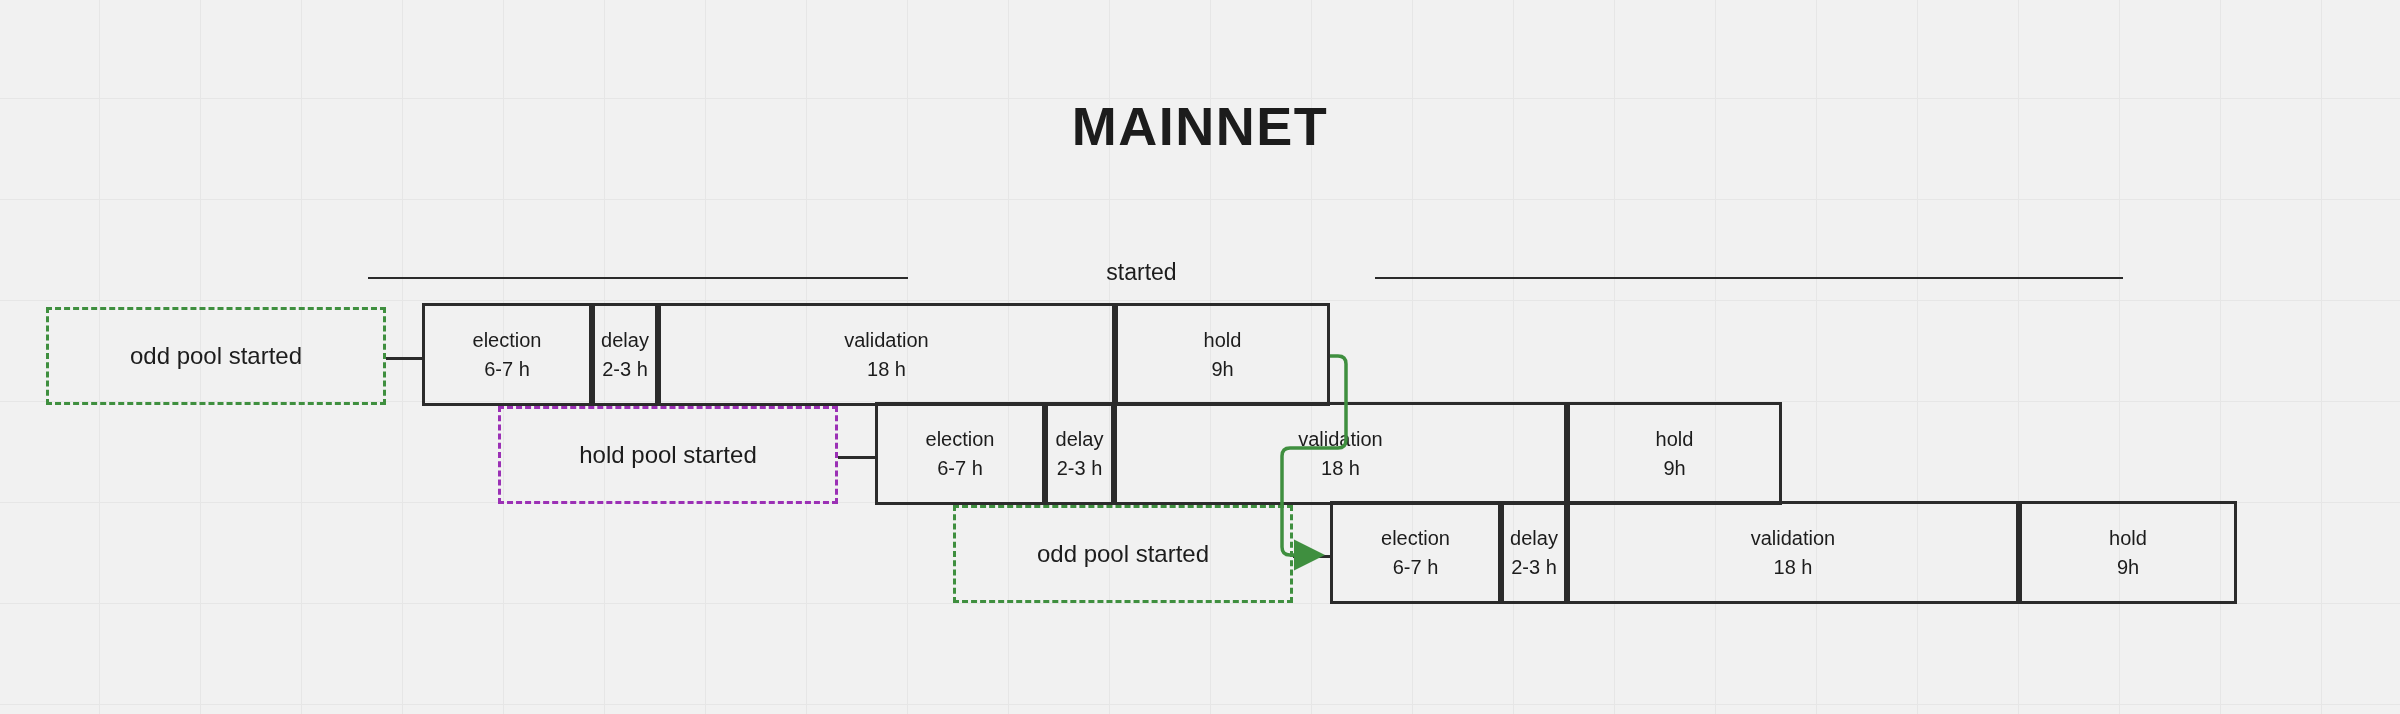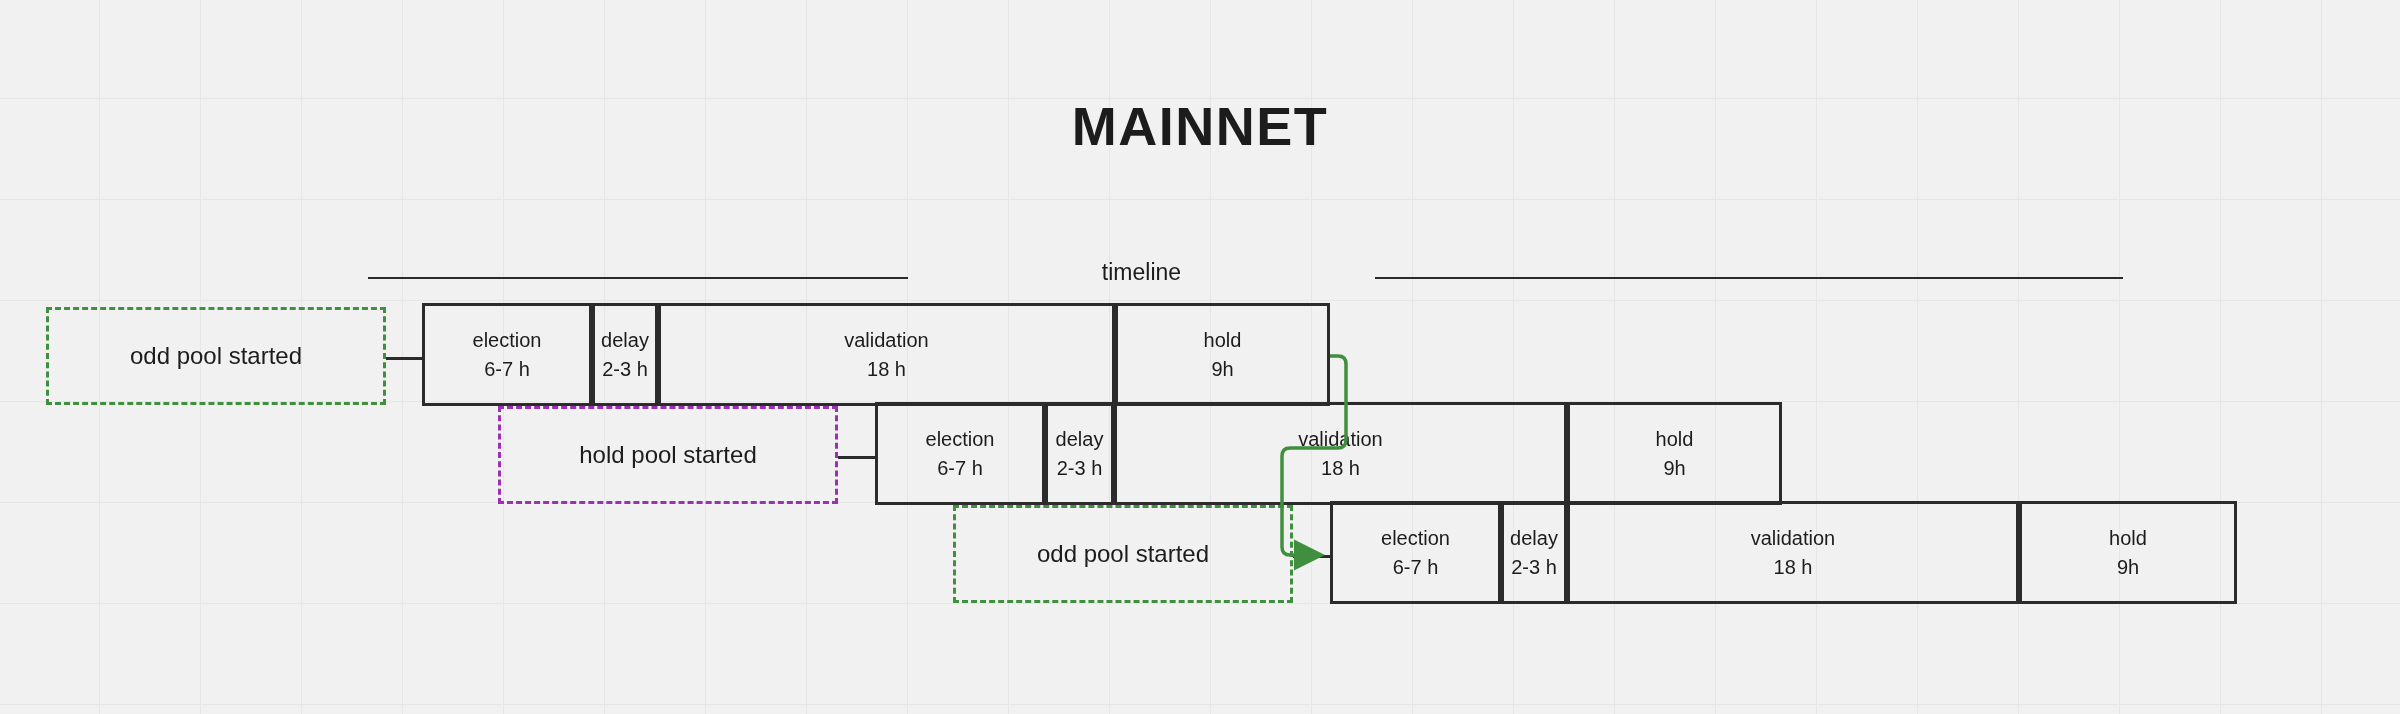--- a/index.html
+++ b/index.html
@@ -93,21 +93,21 @@
 </style>
 </head>
 <body>
 
 <div id="canvas">
 
   <div id="title">MAINNET</div>
 
   <div class="tl-line" id="tl-left"></div>
   <div class="tl-line" id="tl-right"></div>
-  <div id="tl-label">timeline</div>
+  <div id="tl-label">started</div>
 
   <div class="block thick" style="left:422px; top:303px; width:170px; height:103px;">
     <span class="lbl">election</span>
     <span class="dur">6-7 h</span>
   </div>
   <div class="block thick" style="left:592px; top:303px; width:66px; height:103px;">
     <span class="lbl">delay</span>
     <span class="dur">2-3 h</span>
   </div>
   <div class="block thick" style="left:658px; top:303px; width:457px; height:103px;">

